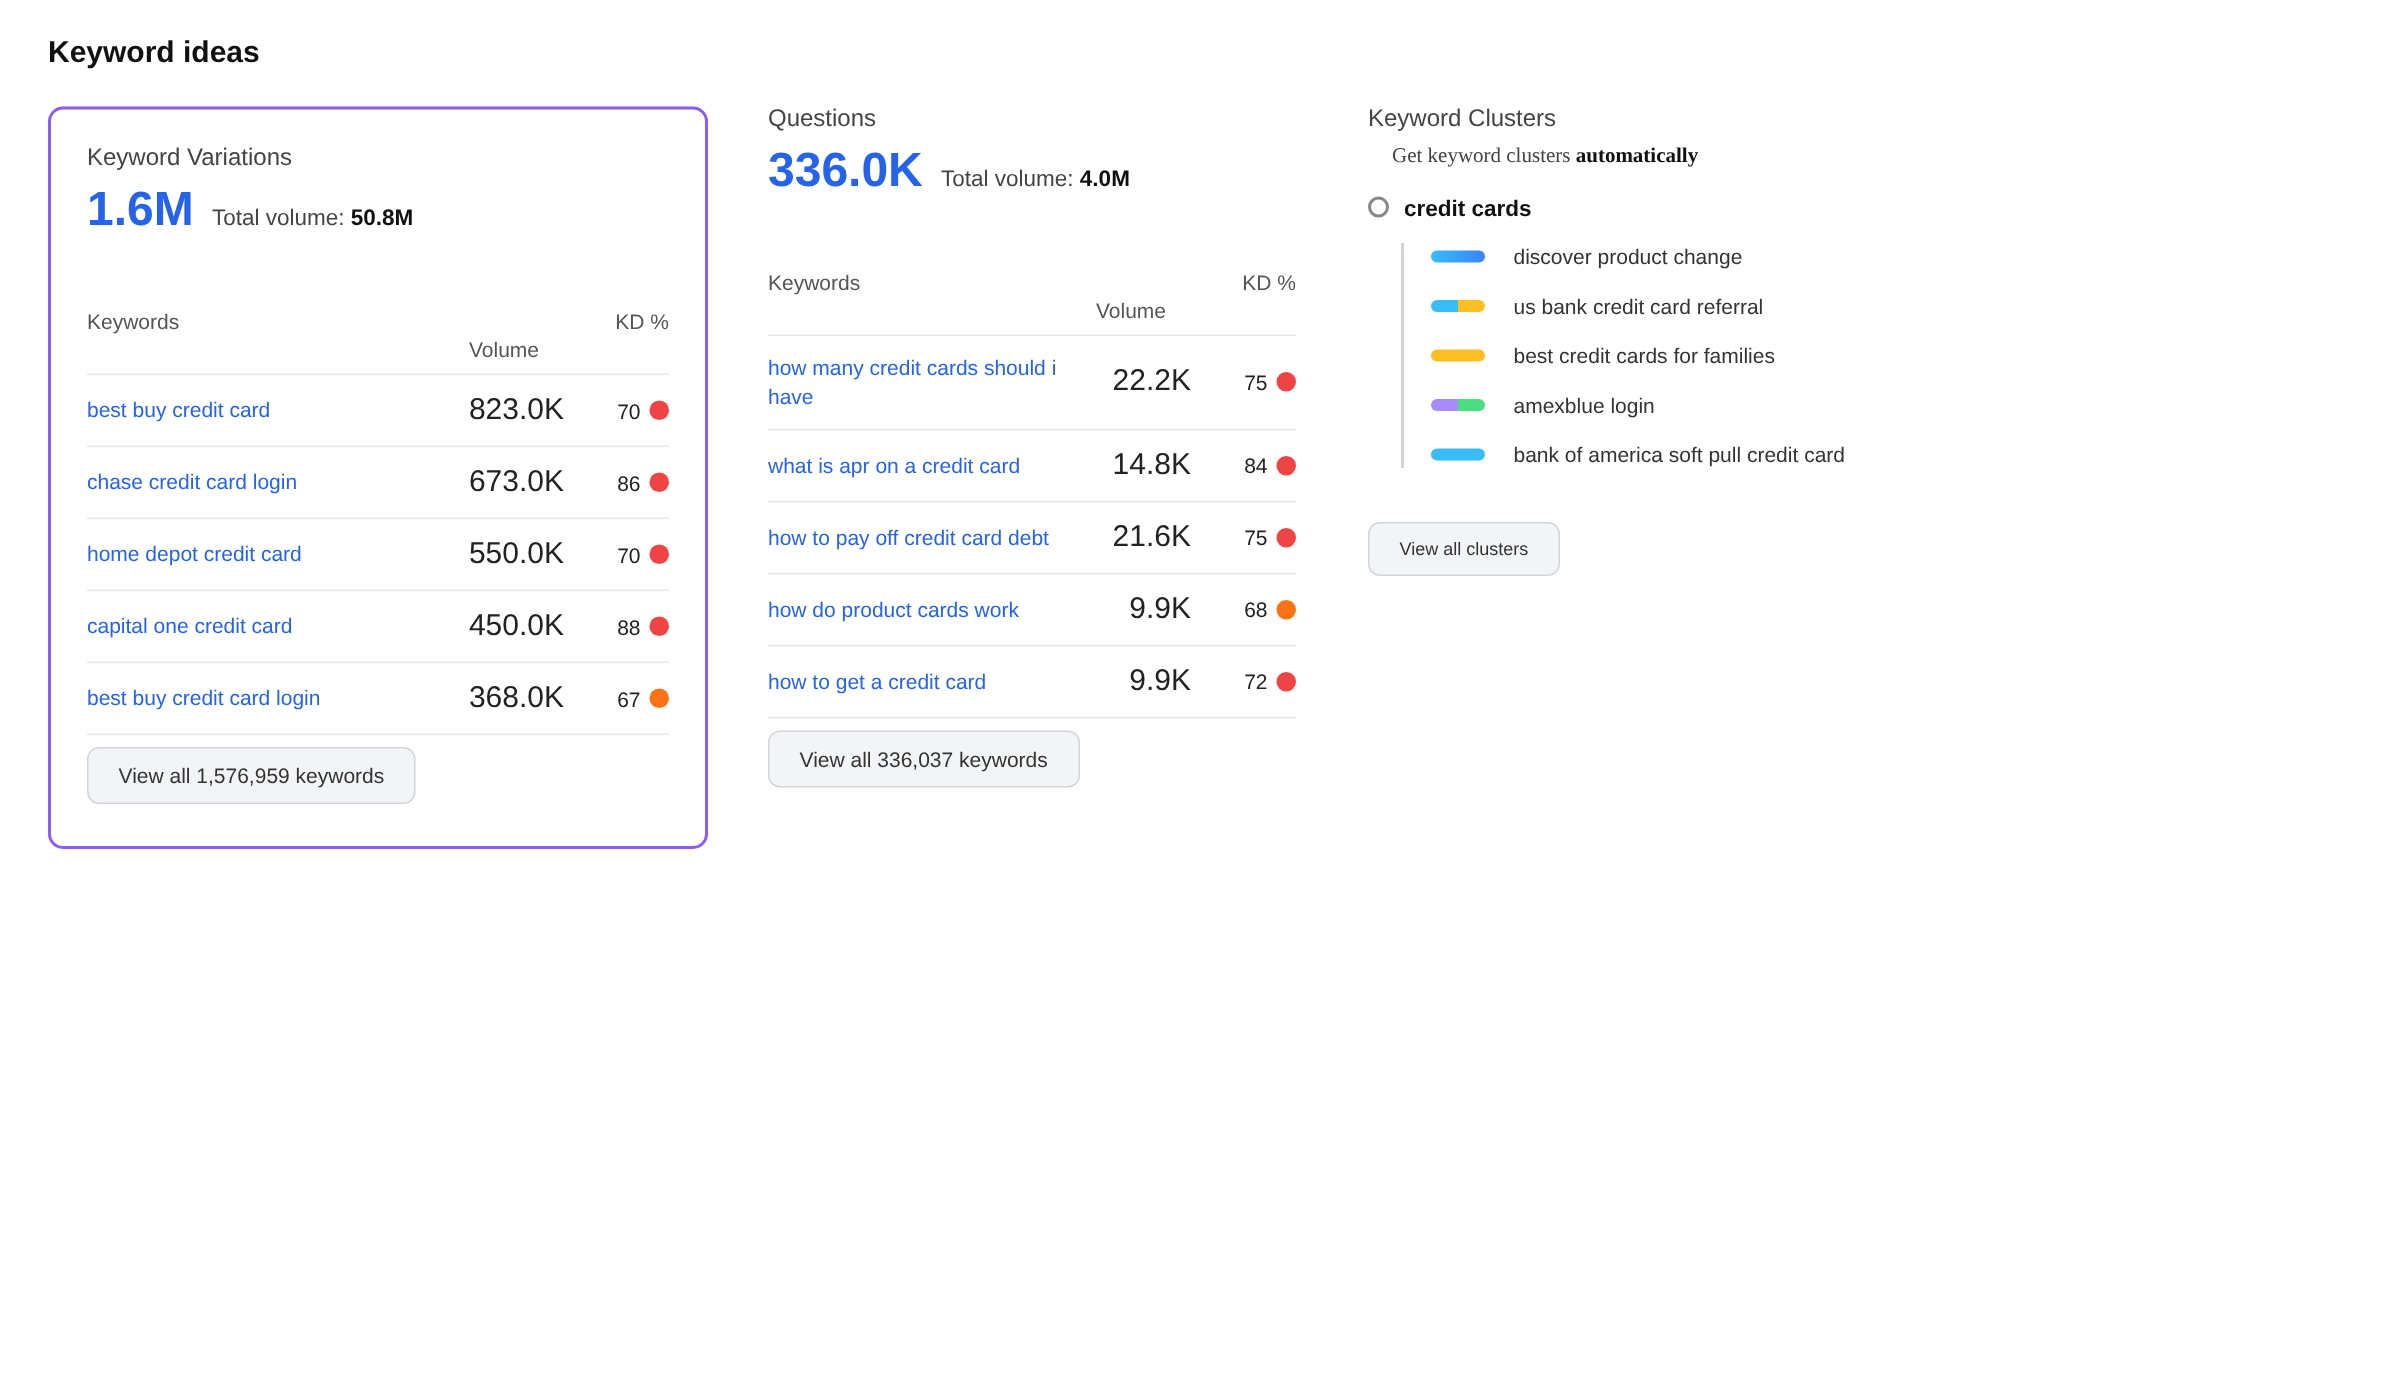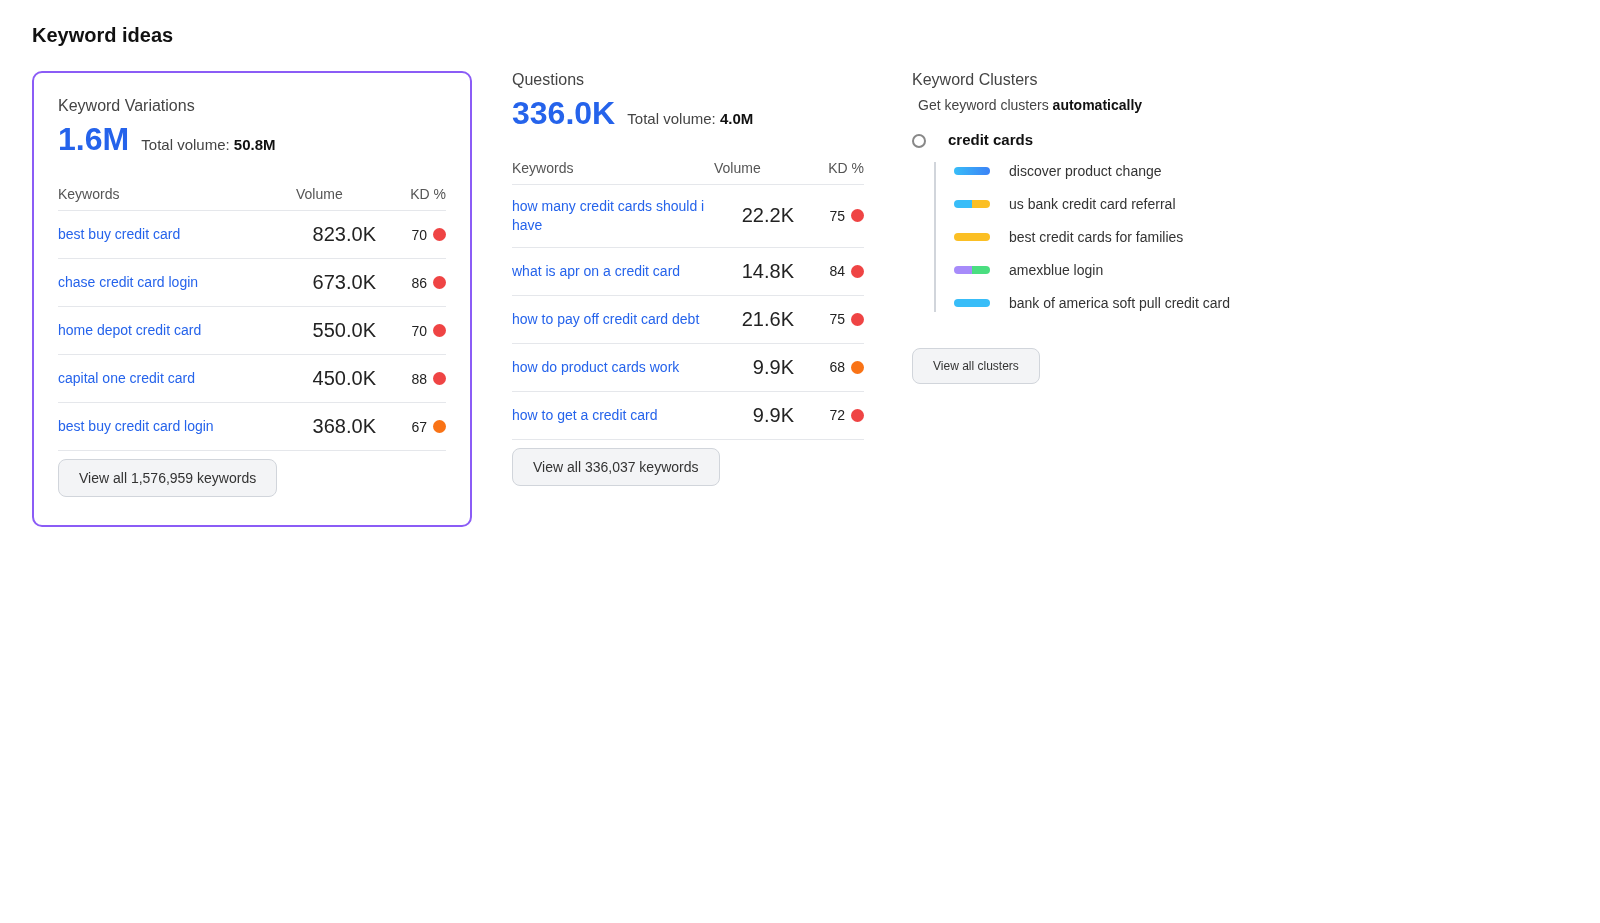--- a/index.html
+++ b/index.html
@@ -65,21 +65,21 @@
       display: flex;
       justify-content: space-between;
       align-items: center;
       border-bottom: 1.5px solid #e5e7eb;
       padding: 10px 0 8px 0;
       margin-top: 18px;
       color: #555;
       font-size: 14px;
     }
     .th-keyword { flex: 1; }
-    .th-volume { width: 80px; text-align: left; }
+    .th-volume { width: 80px; text-align: center; margin-top: 39px; }
     .th-kd { width: 70px; text-align: right; }
     .table-row {
       display: flex;
       justify-content: space-between;
       align-items: center;
       border-bottom: 1px solid #e5e7eb;
       padding: 12px 0;
     }
     .td-keyword {
       flex: 1;
@@ -122,27 +122,28 @@
       padding: 10px 20px;
       font-size: 14px;
       color: #333;
       cursor: pointer;
       font-weight: 400;
     }
     
     .cluster-subtitle {
       font-size: 14px;
       color: #444;
-      margin: 8px 0 18px 6px;
+      margin: 8px 0 18px 16px;
+      font-family: Liberation Serif, serif;
     }
     .cluster-subtitle strong { font-weight: 700; color: #111; }
     .cluster-root {
       display: flex;
-      align-items: flex-end;
-      gap: 22px;
+      align-items: flex-start;
+      gap: 10px;
       margin-bottom: 14px;
     }
     .cluster-root-dot {
       width: 14px;
       height: 14px;
       border-radius: 50%;
       border: 2px solid #888;
       background: #fff;
       flex-shrink: 0;
     }

